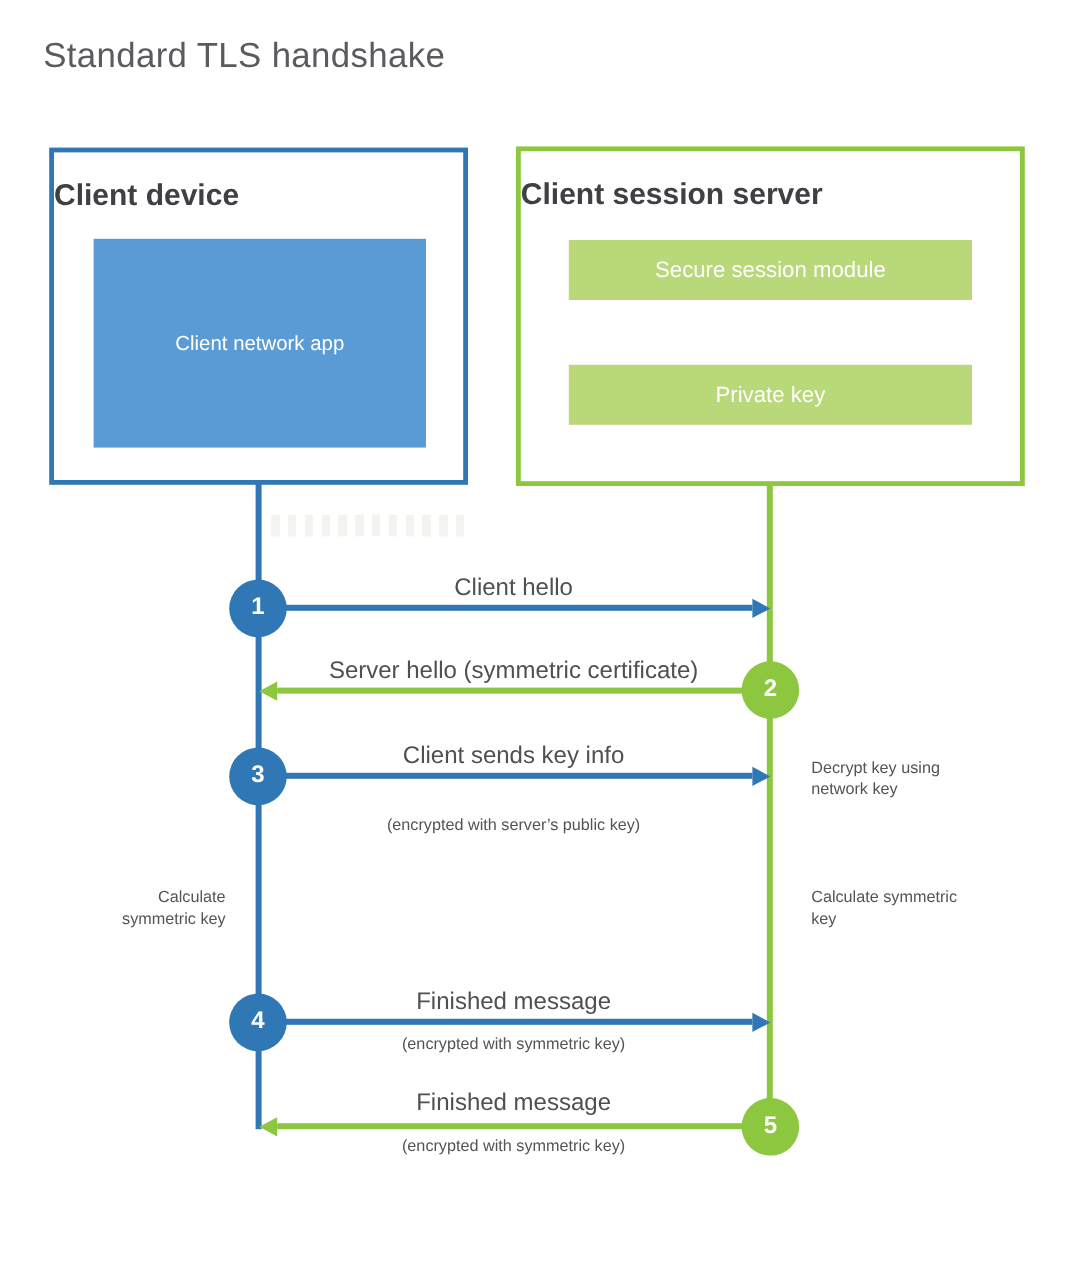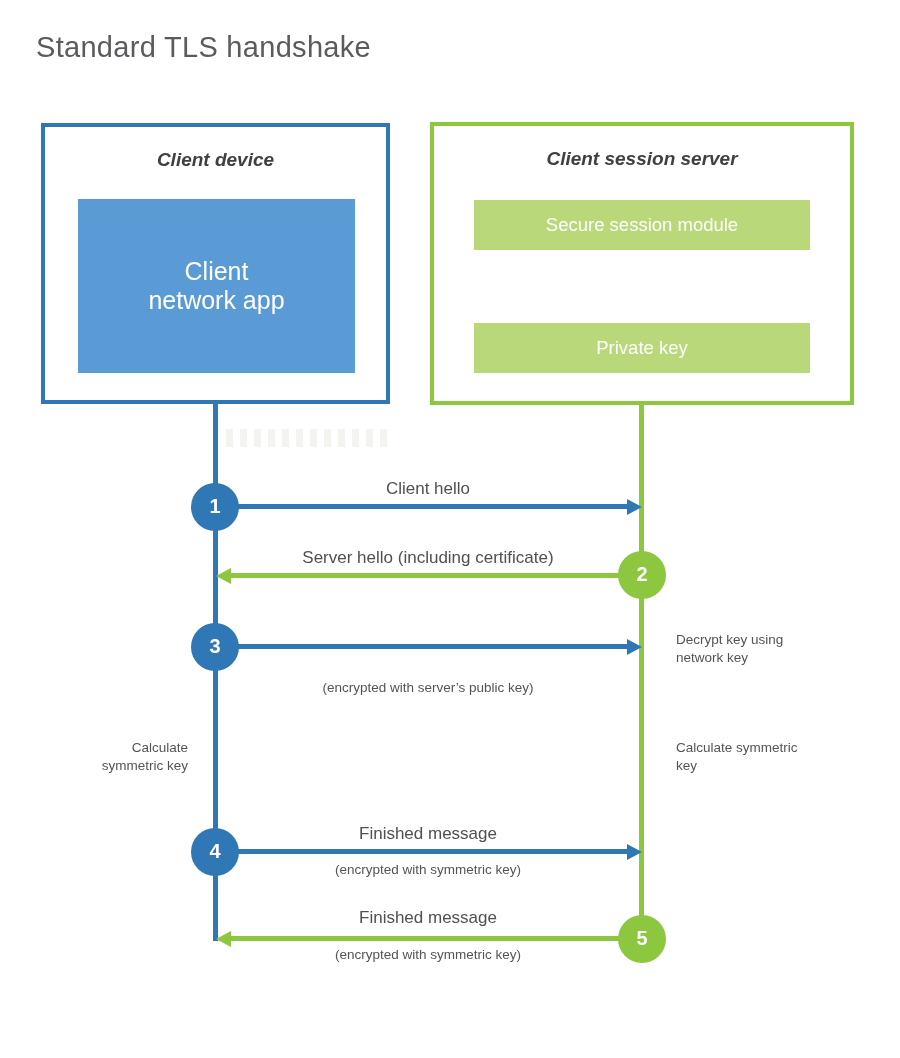--- a/index.html
+++ b/index.html
@@ -9,34 +9,34 @@
   }
   .page-title{
     position:absolute;left:36px;top:31px;margin:0;
     font-size:29px;font-weight:300;letter-spacing:.3px;color:#5a5b5f;
   }
   
   .ebox{position:absolute;background:#fff;box-sizing:border-box;}
   .ebox.client{left:41px;top:123px;width:349px;height:281px;border:4px solid #2f78b5;}
   .ebox.server{left:430px;top:122px;width:424px;height:283px;border:4px solid #8dc63f;}
   .ebox-title{
-    margin-top:22px;text-align:center;font-size:19px;font-weight:bold;color:#3f4044;font-style:italic;
+    margin-top:22px;font-size:25px;font-weight:bold;color:#3f4044;
   }
   .app-box{
     position:absolute;left:78px;top:199px;width:277px;height:174px;background:#5b9bd5;
     display:flex;align-items:center;justify-content:center;
   }
   .app-box .app-text{
-    width:155px;text-align:center;color:#ffffff;font-size:25px;line-height:29px;
+    width:155px;text-align:center;color:#ffffff;font-size:17px;line-height:29px;
   }
   .gbar{
     position:absolute;left:474px;width:336px;height:50px;background:#b9d879;
     color:#ffffff;font-size:18.5px;text-align:center;line-height:50px;
   }
-  .gbar.b1{top:200px;} .gbar.b2{top:262px;} .gbar.b3{top:323px;}
+  .gbar.b1{top:200px;} .gbar.b2{top:262px;} .gbar.b3{top:304px;}
   
   .vline{position:absolute;width:5px;}
   .vline.blue{left:213px;top:403px;height:538px;background:#2f78b5;}
   .vline.green{left:639px;top:403px;height:537px;background:#8dc63f;}
   
   .ghost-dashes{
     position:absolute;left:226px;top:429px;width:162px;height:18px;
     background:repeating-linear-gradient(to right,#f3f3f0 0 7px,transparent 7px 14px);
   }
   
@@ -51,21 +51,21 @@
   
   .shaft{position:absolute;height:5px;}
   .shaft.blue{background:#2f78b5;}
   .shaft.green{background:#8dc63f;}
   .ahead{position:absolute;width:0;height:0;border-top:8px solid transparent;border-bottom:8px solid transparent;}
   .ahead.right{border-left:15px solid #2f78b5;}
   .ahead.left{border-right:15px solid #8dc63f;}
   
   .mlabel{
     position:absolute;left:238px;width:380px;text-align:center;
-    font-size:17px;color:#4f5053;
+    font-size:20px;color:#4f5053;
   }
   .msub{
     position:absolute;left:238px;width:380px;text-align:center;
     font-size:13.5px;color:#545457;
   }
   
   .note{
     position:absolute;font-size:13.5px;line-height:17.5px;color:#545457;
   }
   .note.decrypt{left:676px;top:631px;width:150px;}
@@ -96,25 +96,26 @@
   <div class="vline green"></div>
   <div class="ghost-dashes"></div>
 
   <div class="shaft blue" style="left:215px;top:504px;width:412px;"></div>
   <div class="ahead right" style="left:627px;top:499px;"></div>
   <div class="mlabel" style="top:479px;">Client hello</div>
   <div class="stepc blue c1">1</div>
 
   <div class="shaft green" style="left:231px;top:573px;width:411px;"></div>
   <div class="ahead left" style="left:216px;top:568px;"></div>
-  <div class="mlabel" style="top:548px;">Server hello (including certificate)</div>
+  <div class="mlabel" style="top:548px;">Server hello (symmetric certificate)</div>
   <div class="stepc green c2">2</div>
 
   <div class="shaft blue" style="left:215px;top:644px;width:412px;"></div>
   <div class="ahead right" style="left:627px;top:639px;"></div>
+  <div class="mlabel" style="top:619px;">Client sends key info</div>
   <div class="msub" style="top:680px;">(encrypted with server’s public key)</div>
   <div class="stepc blue c3">3</div>
 
   <div class="shaft blue" style="left:215px;top:849px;width:412px;"></div>
   <div class="ahead right" style="left:627px;top:844px;"></div>
   <div class="mlabel" style="top:824px;">Finished message</div>
   <div class="msub" style="top:862px;">(encrypted with symmetric key)</div>
   <div class="stepc blue c4">4</div>
 
   <div class="shaft green" style="left:231px;top:936px;width:411px;"></div>

